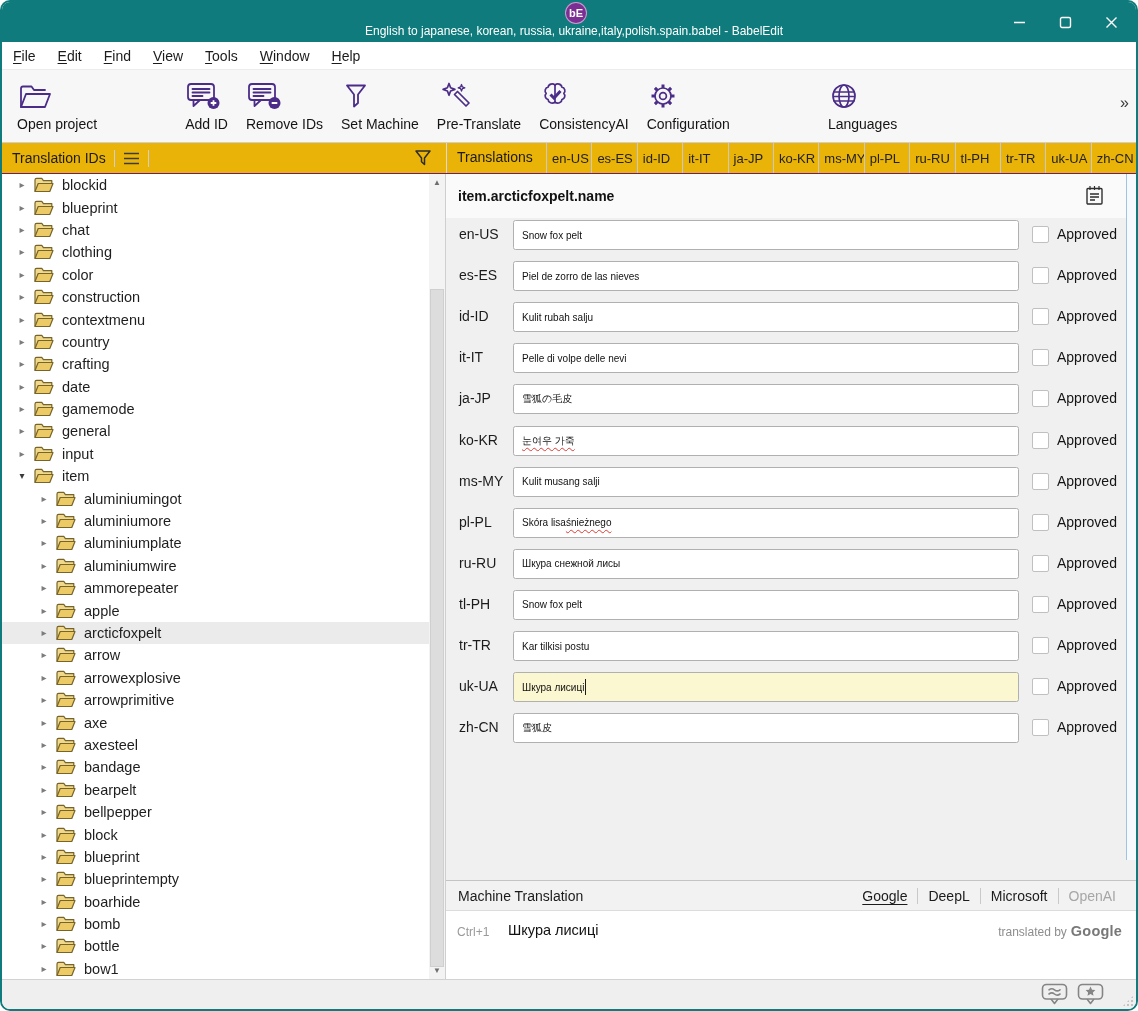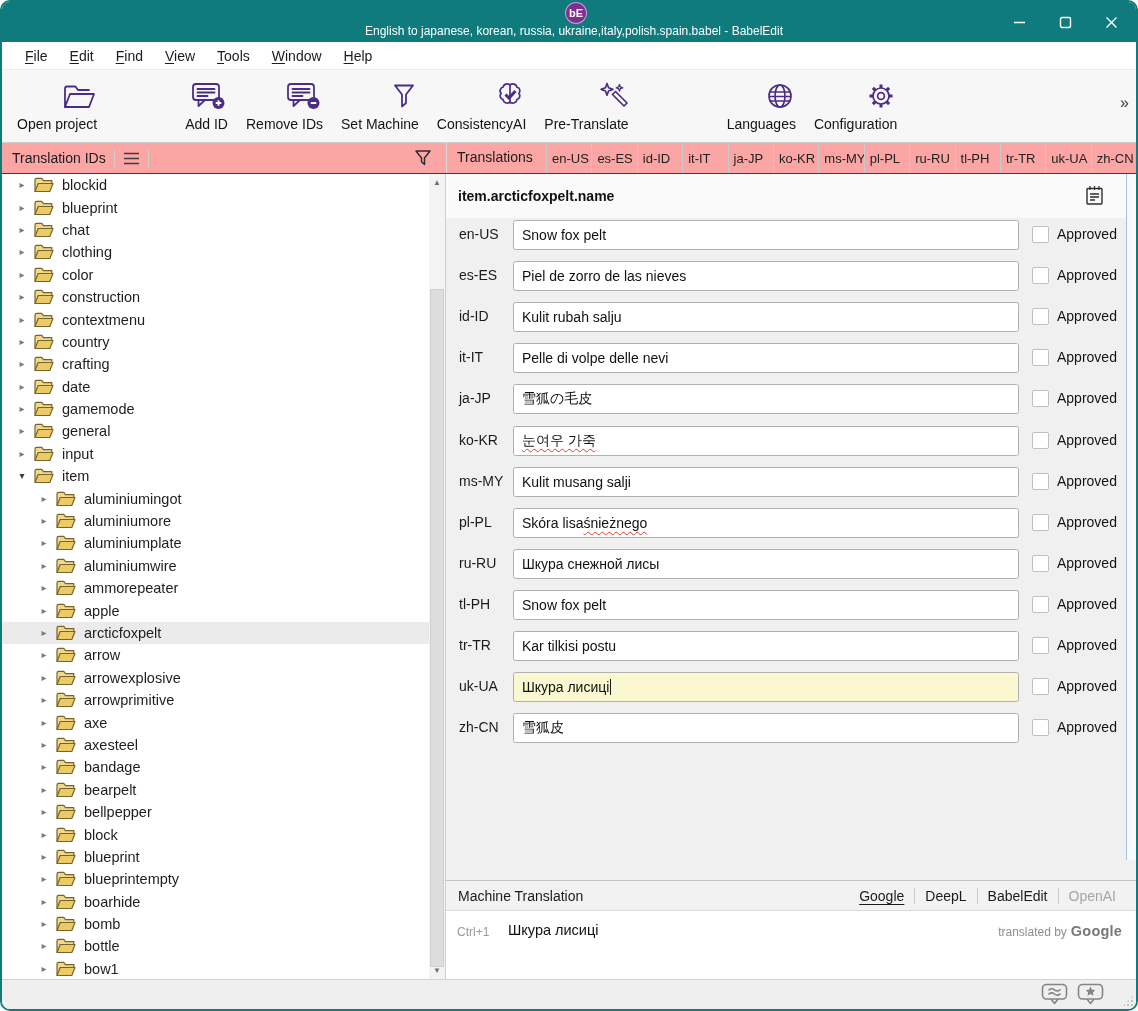--- a/index.html
+++ b/index.html
@@ -7,36 +7,36 @@
   .window{position:absolute;inset:0;border:2px solid var(--titlebar-teal,#0f7b7c);border-radius:10px;overflow:hidden;background:#fff;box-sizing:border-box;}
 
   
   .titlebar{position:absolute;top:0;left:0;right:0;height:40px;background:var(--titlebar-teal,#0f7b7c);display:flex;align-items:center;flex-direction:column;}
   .logo{width:22px;height:22px;border-radius:50%;background:var(--logo-purple,#7b2f93);color:#fff;font-weight:bold;font-size:11px;display:flex;align-items:center;justify-content:center;margin-left:14px;flex:none;box-shadow:inset 0 0 0 1px rgba(255,255,255,.55);}
   .title{color:#fff;font-size:12px;margin-left:10px;white-space:nowrap;}
   .winbtns{position:absolute;right:2px;top:0;height:40px;display:flex;}
   .winbtn{width:46px;height:40px;display:flex;align-items:center;justify-content:center;}
 
   
-  .menubar{position:absolute;top:40px;left:0;right:0;height:27px;background:#fff;display:flex;align-items:center;padding-left:12px;}
+  .menubar{position:absolute;top:40px;left:0;right:0;height:27px;background:#fff;display:flex;align-items:center;padding-left:0;}
   .menuitem{font-size:14px;padding:0 11px;white-space:nowrap;}
   .menuitem u{text-decoration-thickness:1px;text-underline-offset:2px;}
 
   
   .toolbar{position:absolute;top:67px;left:0;right:0;height:72px;background:#f7f7f7;border-top:1px solid #ececec;border-bottom:1px solid #cfcfcf;}
   .tb-items{display:flex;align-items:flex-start;padding-top:5px;padding-left:6px;}
-  .tbtn{display:flex;flex-direction:column;align-items:flex-end;padding:1px 9px;}
+  .tbtn{display:flex;flex-direction:column;align-items:flex-start;padding:1px 9px;}
   .tbtn.g2{margin-left:70px;}
   .tbtn.g3{margin-left:80px;}
   .tbicon{height:40px;display:flex;align-items:center;justify-content:center;color:var(--icon-purple,#4b2c88);}
   .tblabel{font-size:14px;color:#141414;margin-top:0;white-space:nowrap;}
   .tb-overflow{position:absolute;right:8px;top:24px;font-size:16px;color:#3a3a3a;letter-spacing:-1px;cursor:default;}
 
   
-  .pheaders{position:absolute;top:141px;left:0;right:0;height:30px;background:#fca5a5;border-bottom:3px solid #701a75;}
+  .pheaders{position:absolute;top:141px;left:0;right:0;height:30px;background:#eab308;border-bottom:3px solid #701a75;}
   .lheader{position:absolute;left:0;top:0;bottom:0;width:444px;border-right:1px solid #d9d9d9;display:flex;align-items:center;}
   .phtitle{font-size:14px;color:#1b1b1b;}
   .lheader .phtitle{margin-left:10px;}
   .hsep{width:1px;height:17px;background:#cfcfcf;margin:0 8px;}
   .hamb{display:flex;align-items:center;}
   .lfilter{position:absolute;right:13px;top:5px;}
   .rheader{position:absolute;left:444px;top:0;right:0;bottom:0;}
   .rheader .phtitle{position:absolute;left:11px;top:6px;}
   .tabs{position:absolute;left:100px;right:0;top:0;bottom:0;display:flex;}
   .tab{flex:1 1 0;min-width:0;border-left:1px solid #c9c9c9;font-size:13px;color:#222;display:flex;align-items:center;padding-left:5px;overflow:hidden;white-space:nowrap;}
@@ -56,21 +56,21 @@
   .sarrow.up{top:1px;} .sarrow.down{bottom:1px;}
   .sthumb{position:absolute;left:1px;right:1px;top:115px;height:678px;background:#dddddd;border:1px solid #cfcfcf;box-sizing:border-box;}
 
   
   .rightpanel{position:absolute;top:172px;left:444px;right:0;bottom:30px;background:var(--panel-bg,#f0f0f0);overflow:hidden;}
   .keyband{position:absolute;top:0;left:0;right:10px;height:44px;background:#fafafa;}
   .keytitle{position:absolute;left:12px;top:14px;font-weight:bold;font-size:14px;color:#111;}
   .notes{position:absolute;right:22px;top:11px;}
   .trow{position:absolute;left:0;right:0;height:30px;}
   .tlang{position:absolute;left:13px;top:6px;font-size:14px;color:#1b1b1b;white-space:nowrap;}
-  .tfield{position:absolute;left:67px;width:506px;height:30px;background:#fff;border:1px solid #b0b0b0;border-radius:2.5px;box-sizing:border-box;font-size:14px;color:#111;display:flex;align-items:center;padding:0 8px;white-space:nowrap;overflow:hidden;}
+  .tfield{position:absolute;left:67px;width:506px;height:30px;background:#fff;border:1px solid #b0b0b0;border-radius:2.5px;box-sizing:border-box;font-size:10px;color:#111;display:flex;align-items:center;padding:0 8px;white-space:nowrap;overflow:hidden;}
   .tfield.hl{background:var(--edit-highlight-bg,#fbf7d0);}
   .sq{text-decoration:underline wavy var(--spellcheck-red,#e03a32) 1px;text-underline-offset:3px;}
   .caret{display:inline-block;width:1px;height:16px;background:#1a1a1a;margin-left:1px;}
   .cb{position:absolute;left:586px;top:6px;width:17px;height:17px;background:#fff;border:1px solid #c0c0c0;border-radius:2px;box-sizing:border-box;}
   .applabel{position:absolute;left:611px;top:6px;font-size:14px;color:#141414;}
   .rscroll{position:absolute;right:0;top:0;width:10px;height:686px;background:#f7fafc;border-left:1px solid var(--scrollbar-accent,#9fc3e0);box-sizing:border-box;}
 
   
   .mt{position:absolute;left:0;right:0;top:686px;bottom:0;margin-top:20px;}
   .mt-header{position:absolute;top:0;left:0;right:0;height:31px;background:#f2f2f2;border-top:1px solid #c4c4c4;border-bottom:1px solid #dcdcdc;box-sizing:border-box;}
@@ -182,66 +182,66 @@
         <div class="tbtn g1">
           <span class="tbicon">
             <svg width="30" height="30" viewBox="0 0 30 30">
               <path d="M6 4.5 h18 l-7 9 v8.5 l-4 3.5 V13.5 z" fill="none" stroke="currentColor" stroke-width="1.8" stroke-linejoin="round"></path>
             </svg>
           </span>
           <span class="tblabel">Set Machine</span>
         </div>
         <div class="tbtn g1">
           <span class="tbicon">
+            <svg width="34" height="30" viewBox="0 0 34 30">
+              <g fill="none" stroke="currentColor" stroke-width="1.7" stroke-linejoin="round">
+                <path d="M12 2.5 l1.6 4.3 4.3 1.6 -4.3 1.6 -1.6 4.3 -1.6-4.3 -4.3-1.6 4.3-1.6 z"></path>
+                <path d="M17.5 13.5 l3-3 L32 22 l-3 3 z"></path>
+                <path d="M24.5 3.5 l.9 2.4 2.4.9 -2.4.9 -.9 2.4 -.9-2.4 -2.4-.9 2.4-.9 z" stroke-width="1.3"></path>
+              </g>
+            </svg>
+          </span>
+          <span class="tblabel">Pre-Translate</span>
+        </div>
+        <div class="tbtn g1">
+          <span class="tbicon">
             <svg width="32" height="32" viewBox="0 0 32 32">
               <g fill="none" stroke="currentColor" stroke-width="1.7" stroke-linecap="round" stroke-linejoin="round">
                 <path d="M16 5 c-2.2-2.2-6.6-1-6.9 2.2 -2.9.3-4 4.2-1.9 6.1 -2 2-.9 5.7 1.9 6.3 .1 3.1 4 4.6 6.9 2.6"></path>
                 <path d="M16 5 c2.2-2.2 6.6-1 6.9 2.2 2.9.3 4 4.2 1.9 6.1 2 2 .9 5.7-1.9 6.3 -.1 3.1-4 4.6-6.9 2.6"></path>
                 <path d="M16 5 V22.5"></path>
               </g>
               <path d="M11.5 14.5 l3.5 3.5 6.5-7" fill="none" stroke="currentColor" stroke-width="3"></path>
             </svg>
           </span>
           <span class="tblabel">ConsistencyAI</span>
         </div>
         <div class="tbtn g1">
           <span class="tbicon">
-            <svg width="34" height="30" viewBox="0 0 34 30">
-              <g fill="none" stroke="currentColor" stroke-width="1.7" stroke-linejoin="round">
-                <path d="M12 2.5 l1.6 4.3 4.3 1.6 -4.3 1.6 -1.6 4.3 -1.6-4.3 -4.3-1.6 4.3-1.6 z"></path>
-                <path d="M17.5 13.5 l3-3 L32 22 l-3 3 z"></path>
-                <path d="M24.5 3.5 l.9 2.4 2.4.9 -2.4.9 -.9 2.4 -.9-2.4 -2.4-.9 2.4-.9 z" stroke-width="1.3"></path>
+            <svg width="32" height="32" viewBox="0 0 32 32">
+              <g fill="none" stroke="currentColor" stroke-width="1.7">
+                <circle cx="16" cy="16" r="3.4"></circle>
+                <circle cx="16" cy="16" r="8"></circle>
+                <path stroke-width="3" d="M16 4.5 V8 M16 24 v3.5 M4.5 16 H8 M24 16 h3.5 M7.9 7.9 l2.5 2.5 M21.6 21.6 l2.5 2.5 M24.1 7.9 l-2.5 2.5 M10.4 21.6 l-2.5 2.5"></path>
               </g>
             </svg>
           </span>
-          <span class="tblabel">Pre-Translate</span>
+          <span class="tblabel">Configuration</span>
         </div>
         <div class="tbtn g3">
           <span class="tbicon">
             <svg width="32" height="32" viewBox="0 0 32 32">
               <g fill="none" stroke="currentColor" stroke-width="1.7">
                 <circle cx="16" cy="16" r="11"></circle>
                 <ellipse cx="16" cy="16" rx="5" ry="11"></ellipse>
                 <path d="M5.5 12 h21 M5 16.5 h22 M5.5 21 h21"></path>
               </g>
             </svg>
           </span>
           <span class="tblabel">Languages</span>
-        </div>
-        <div class="tbtn g1">
-          <span class="tbicon">
-            <svg width="32" height="32" viewBox="0 0 32 32">
-              <g fill="none" stroke="currentColor" stroke-width="1.7">
-                <circle cx="16" cy="16" r="3.4"></circle>
-                <circle cx="16" cy="16" r="8"></circle>
-                <path stroke-width="3" d="M16 4.5 V8 M16 24 v3.5 M4.5 16 H8 M24 16 h3.5 M7.9 7.9 l2.5 2.5 M21.6 21.6 l2.5 2.5 M24.1 7.9 l-2.5 2.5 M10.4 21.6 l-2.5 2.5"></path>
-              </g>
-            </svg>
-          </span>
-          <span class="tblabel">Configuration</span>
         </div>
       </div>
     <div class="tb-overflow">»</div>
   </div>
 
   <div class="pheaders">
     <div class="lheader">
       <span class="phtitle">Translation IDs</span>
       <span class="hsep"></span>
       <span class="hamb">
@@ -631,21 +631,21 @@
       </div>
     <div class="rscroll"></div>
     <div class="mt">
       <div class="mt-header">
         <span class="mt-title">Machine Translation</span>
         <div class="providers">
             <span class="prov active">Google</span>
             <span class="psep"></span>
             <span class="prov normal">DeepL</span>
             <span class="psep"></span>
-            <span class="prov normal">BabelEdit</span>
+            <span class="prov normal">Microsoft</span>
             <span class="psep"></span>
             <span class="prov disabled">OpenAI</span>
           </div>
       </div>
       <div class="mt-body">
         <span class="shortcut">Ctrl+1</span>
         <span class="sugg">Шкура лисиці</span>
         <span class="attr"><span>translated by</span><span class="brand">Google</span></span>
       </div>
     </div>

